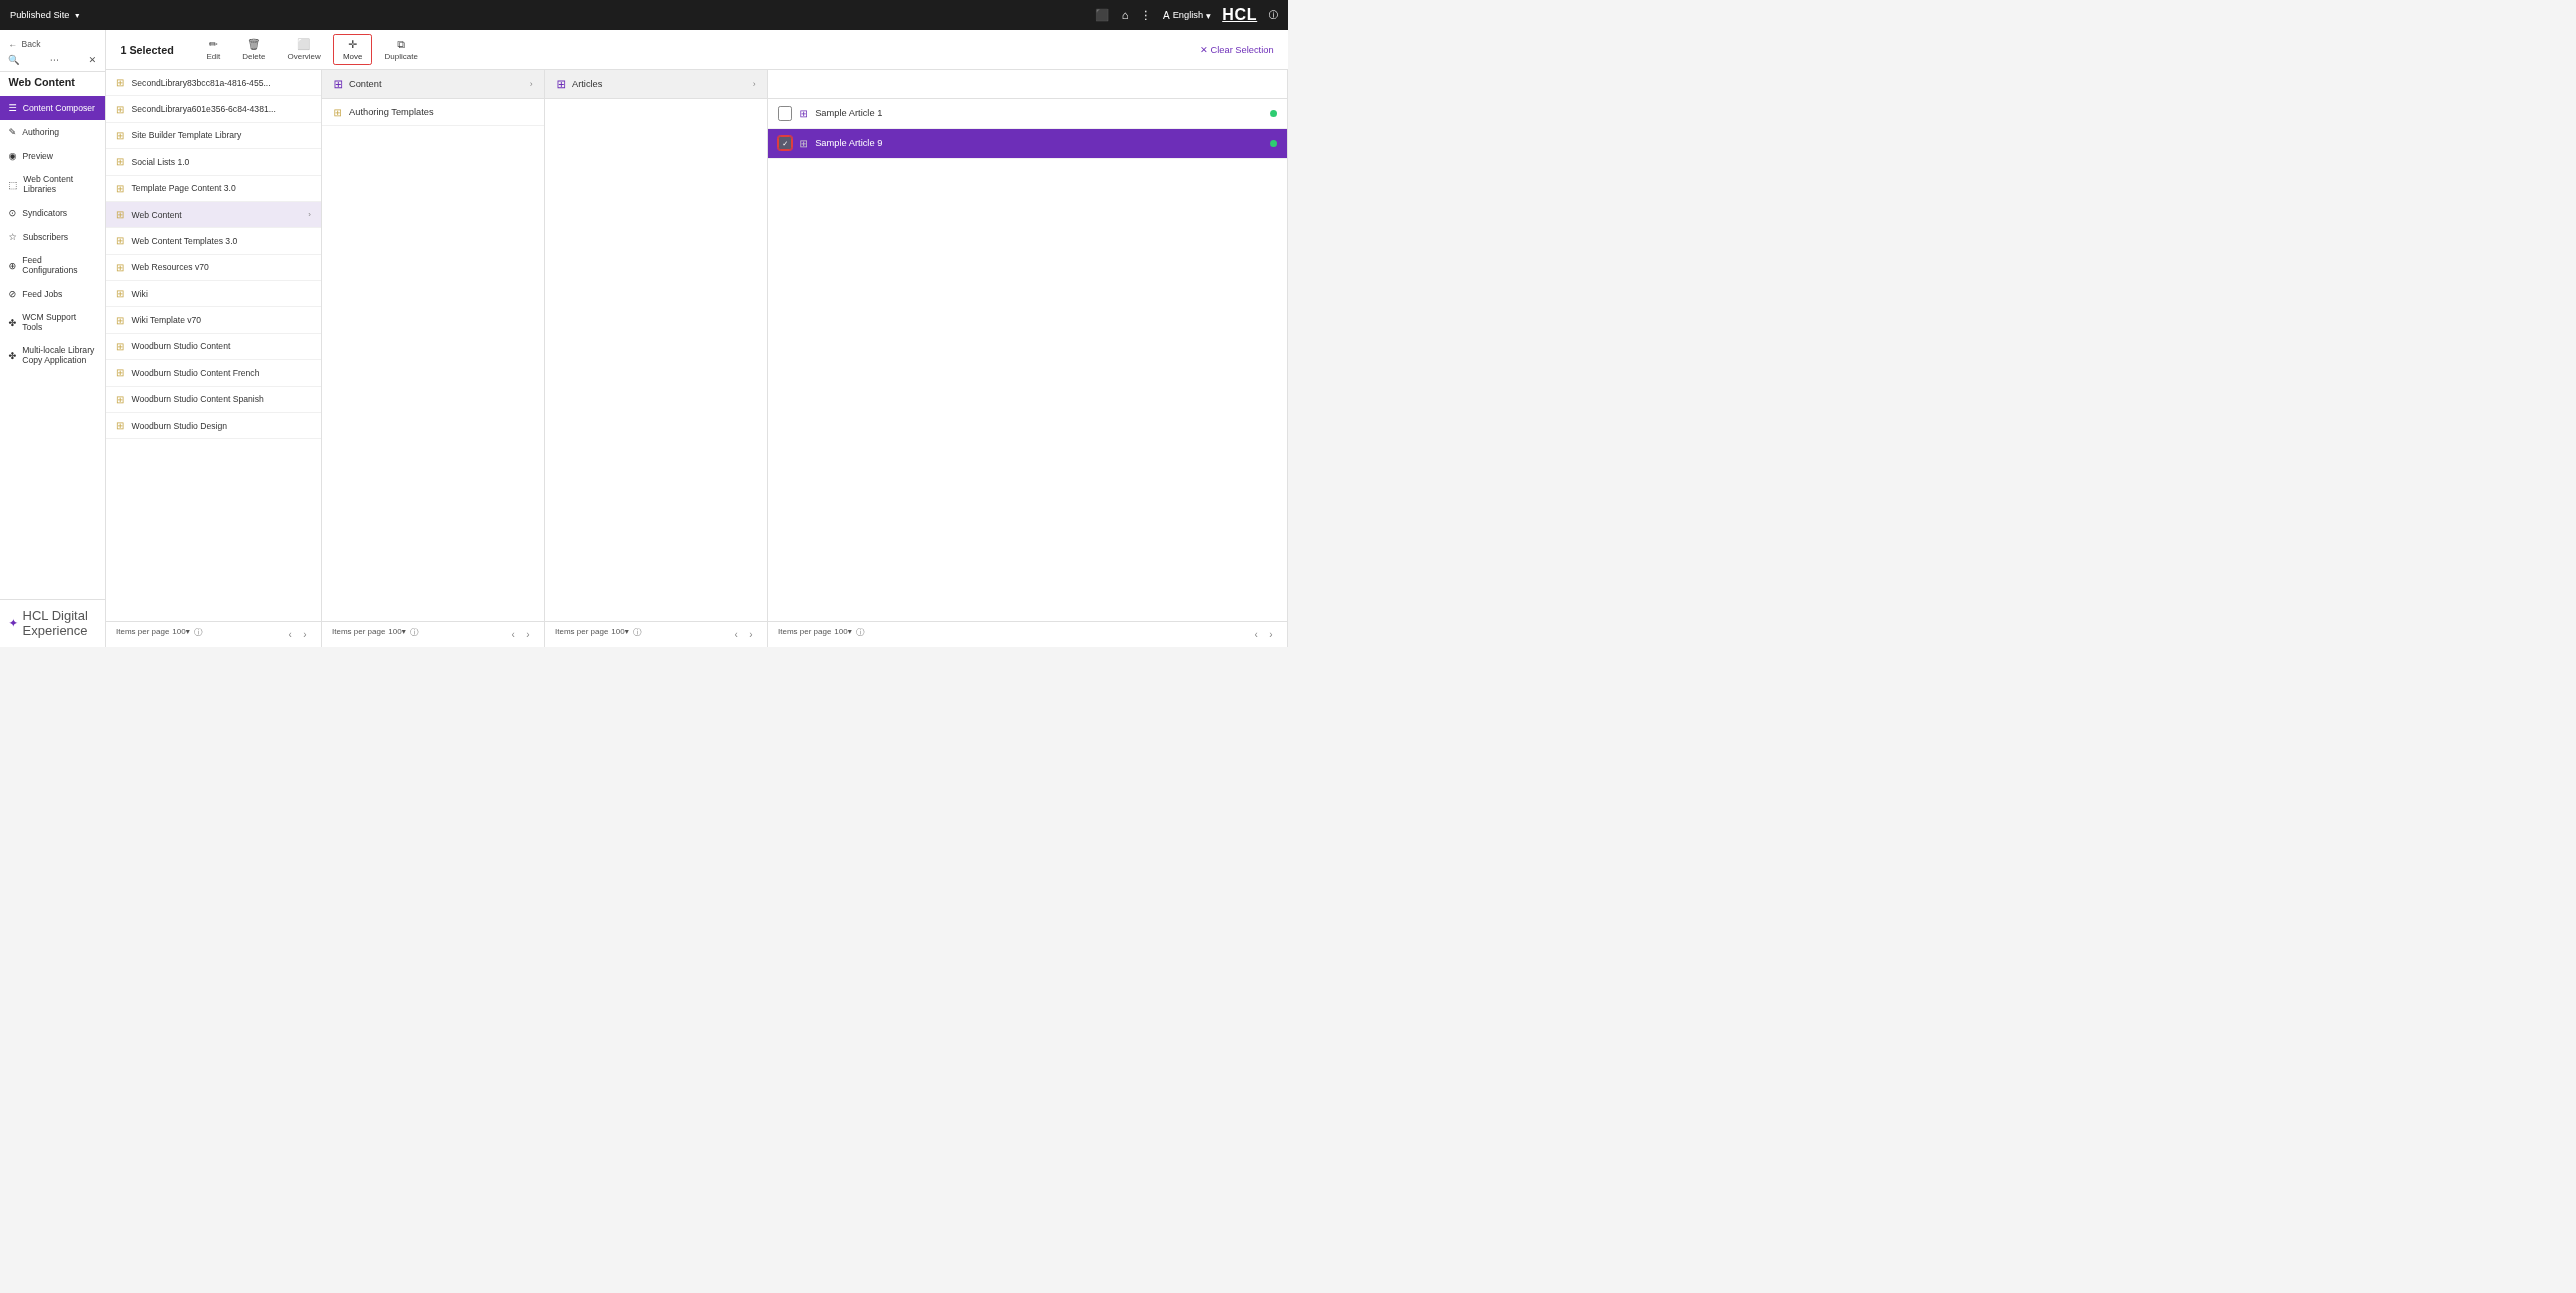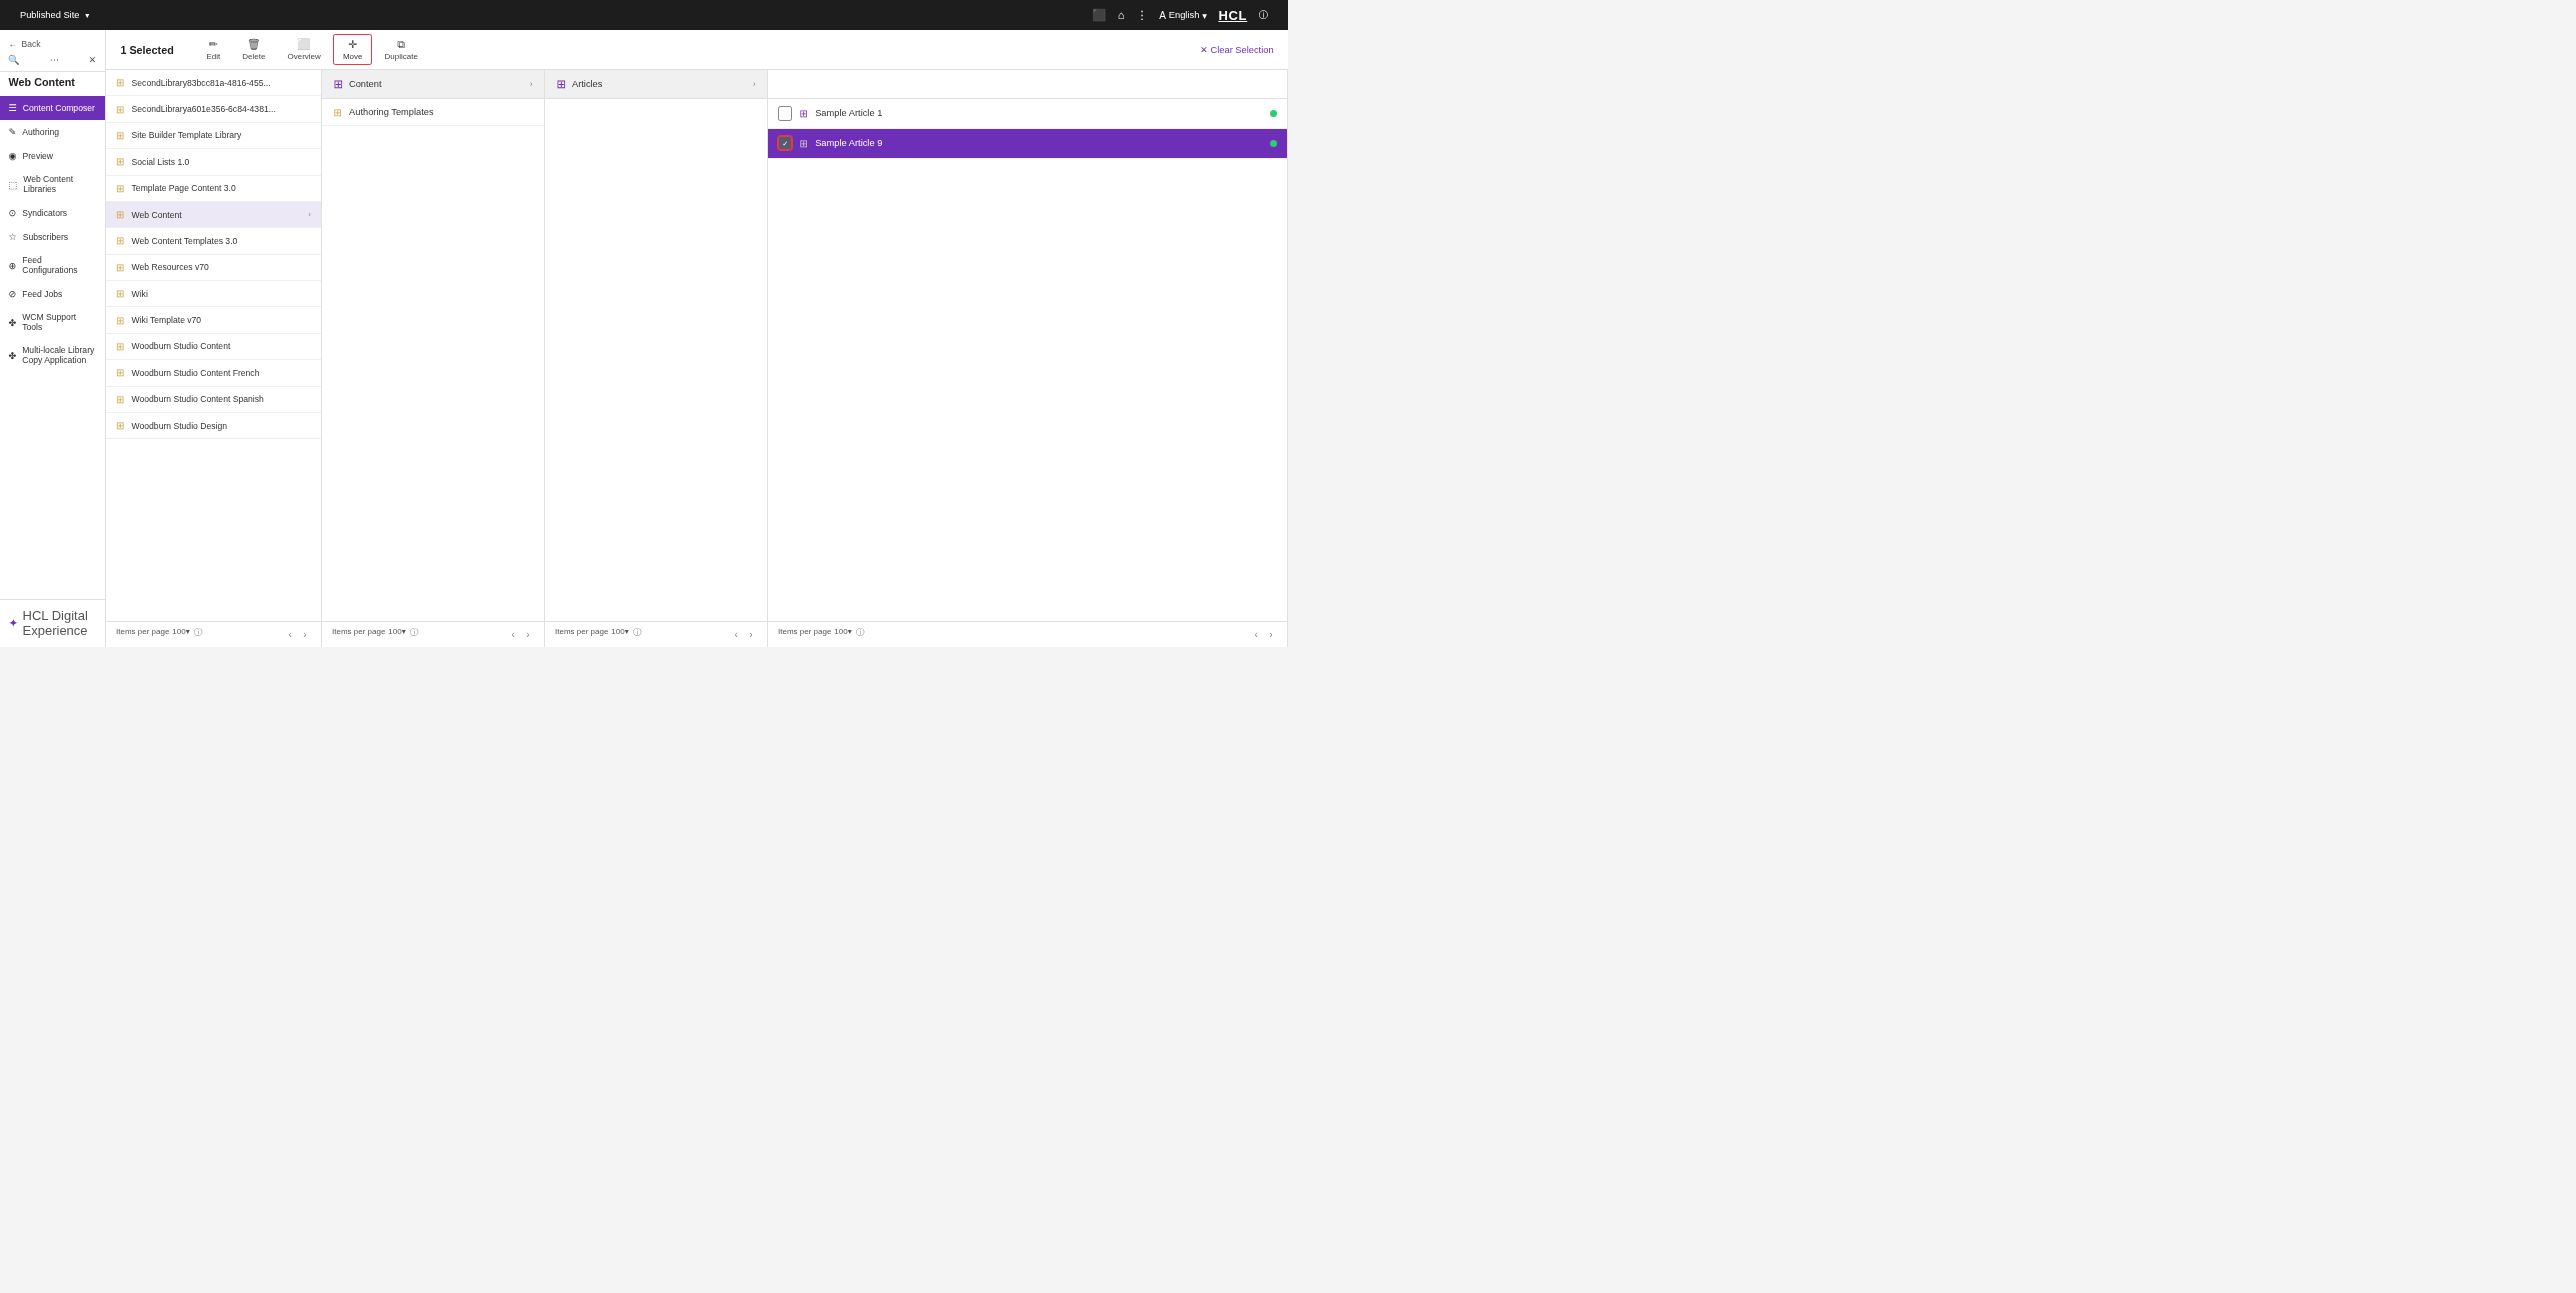--- a/index.html
+++ b/index.html
@@ -1,21 +1,21 @@
 <!DOCTYPE html>
 <html style="font-size:11.5px"><head>
   <meta charset="utf-8">
   <style>
     * { box-sizing: border-box; margin: 0; padding: 0; font-family: -apple-system, BlinkMacSystemFont, 'Segoe UI', Arial, sans-serif; }
     body { width: 1288px; height: 647px; overflow: hidden; background: #f4f4f4; font-size: 10px; }
 
     
     .topbar {
       display: flex; align-items: center; justify-content: space-between;
-      background: #1d1d1d; color: #fff; height: 30px; padding: 0 20px;
+      background: #1d1d1d; color: #fff; height: 30px; padding: 0 10px;
     }
     .topbar-left { display: flex; align-items: center; gap: 5.8px; font-size: 9.3px; }
     .topbar-right { display: flex; align-items: center; gap: 11.5px; font-size: 9.3px; }
     .topbar-right .lang { display: flex; align-items: center; gap: 2.9px; }
 
     
     .main-layout { display: flex; height: calc(647px - 30px); }
 
     
     .sidebar {
@@ -131,21 +131,21 @@
   </div>
   <div class="topbar-right">
     <span style="cursor:pointer; font-size:11.5px;">⬛</span>
     <span style="cursor:pointer; font-size:11.5px;">⌂</span>
     <span style="cursor:pointer; font-size:11.5px;">⋮</span>
     <div class="lang" style="cursor:pointer;">
       <span style="font-size:10px;">A</span>
       <span>English</span>
       <span>▾</span>
     </div>
-    <span style="font-weight:700; font-size:13px; letter-spacing:0.7px;text-decoration:underline;">HCL</span>
+    <span style="font-weight:700; font-size:16px; letter-spacing:0.7px;text-decoration:underline;">HCL</span>
     <span style="cursor:pointer;">ⓘ</span>
   </div>
 </div>
 
 <div class="main-layout">
 
   <div class="sidebar">
     <div class="sidebar-header">
       <div class="sidebar-back">
         <span>←</span>

